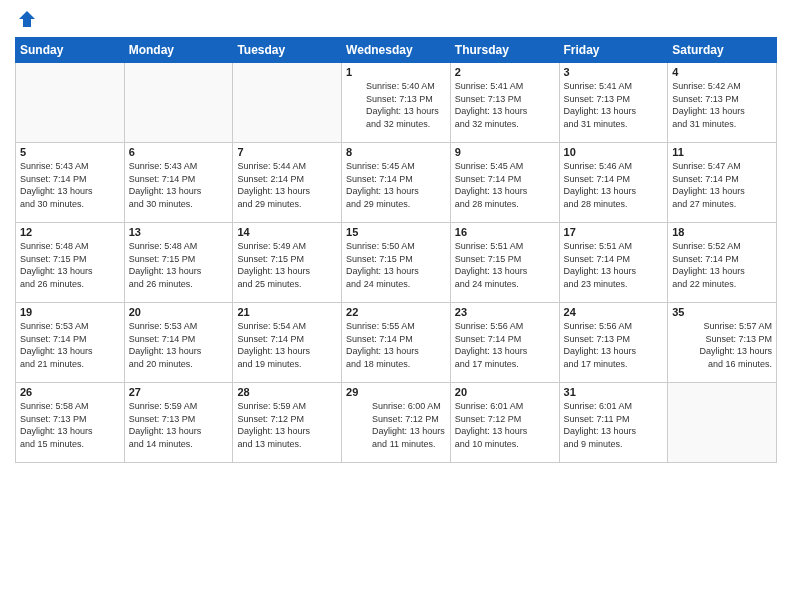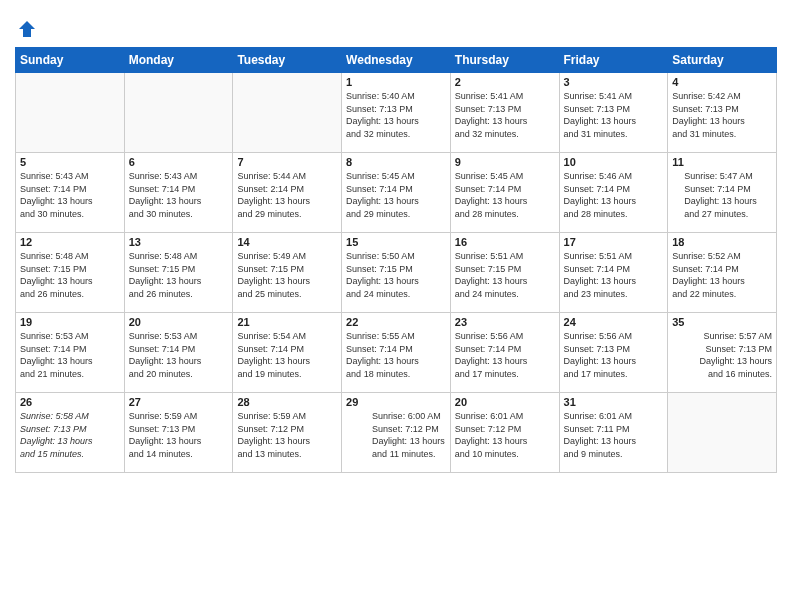--- a/index.html
+++ b/index.html
@@ -6,21 +6,21 @@
     body {
       font-family: Arial, sans-serif;
       background: #fff;
       width: 792px;
       height: 612px;
       overflow: hidden;
     }
     .page {
       width: 792px;
       min-height: 612px;
-      padding: 19px 15px 10px 15px;
+      padding: 9px 15px 10px 15px;
     }
     .header {
       display: flex;
       justify-content: space-between;
       align-items: flex-start;
       margin-bottom: 8px;
     }
     .logo {
       display: flex;
       align-items: center;
@@ -127,21 +127,21 @@
           <th>Saturday</th>
         </tr>
     </thead>
     <tbody id="calendar-body">
     <tr>
           <td class="empty"></td>
           <td class="empty"></td>
           <td class="empty"></td>
           <td>
             <span class="day-number">1</span>
-            <div class="day-info" style="white-space: pre-line;">Sunrise: 5:40 AM
+            <div class="day-info" style="white-space: pre-line; margin-left: 20px;">Sunrise: 5:40 AM
 Sunset: 7:13 PM
 Daylight: 13 hours
 and 32 minutes.</div>
           </td>
           <td>
             <span class="day-number">2</span>
             <div class="day-info" style="white-space: pre-line;">Sunrise: 5:41 AM
 Sunset: 7:13 PM
 Daylight: 13 hours
 and 32 minutes.</div>
@@ -199,21 +199,21 @@
           </td>
           <td>
             <span class="day-number">10</span>
             <div class="day-info" style="white-space: pre-line;">Sunrise: 5:46 AM
 Sunset: 7:14 PM
 Daylight: 13 hours
 and 28 minutes.</div>
           </td>
           <td>
             <span class="day-number">11</span>
-            <div class="day-info" style="white-space: pre-line; margin-left: 12px;">Sunrise: 5:47 AM
+            <div class="day-info" style="white-space: pre-line;">Sunrise: 5:47 AM
 Sunset: 7:14 PM
 Daylight: 13 hours
 and 27 minutes.</div>
           </td>
         </tr>
         <tr>
           <td>
             <span class="day-number">12</span>
             <div class="day-info" style="white-space: pre-line;">Sunrise: 5:48 AM
 Sunset: 7:15 PM
@@ -310,21 +310,21 @@
             <span class="day-number">35</span>
             <div class="day-info" style="white-space: pre-line; text-align: right;">Sunrise: 5:57 AM
 Sunset: 7:13 PM
 Daylight: 13 hours
 and 16 minutes.</div>
           </td>
         </tr>
         <tr>
           <td>
             <span class="day-number">26</span>
-            <div class="day-info" style="white-space: pre-line; font-style: italic;">Sunrise: 5:58 AM
+            <div class="day-info" style="white-space: pre-line;">Sunrise: 5:58 AM
 Sunset: 7:13 PM
 Daylight: 13 hours
 and 15 minutes.</div>
           </td>
           <td>
             <span class="day-number">27</span>
             <div class="day-info" style="white-space: pre-line;">Sunrise: 5:59 AM
 Sunset: 7:13 PM
 Daylight: 13 hours
 and 14 minutes.</div>

